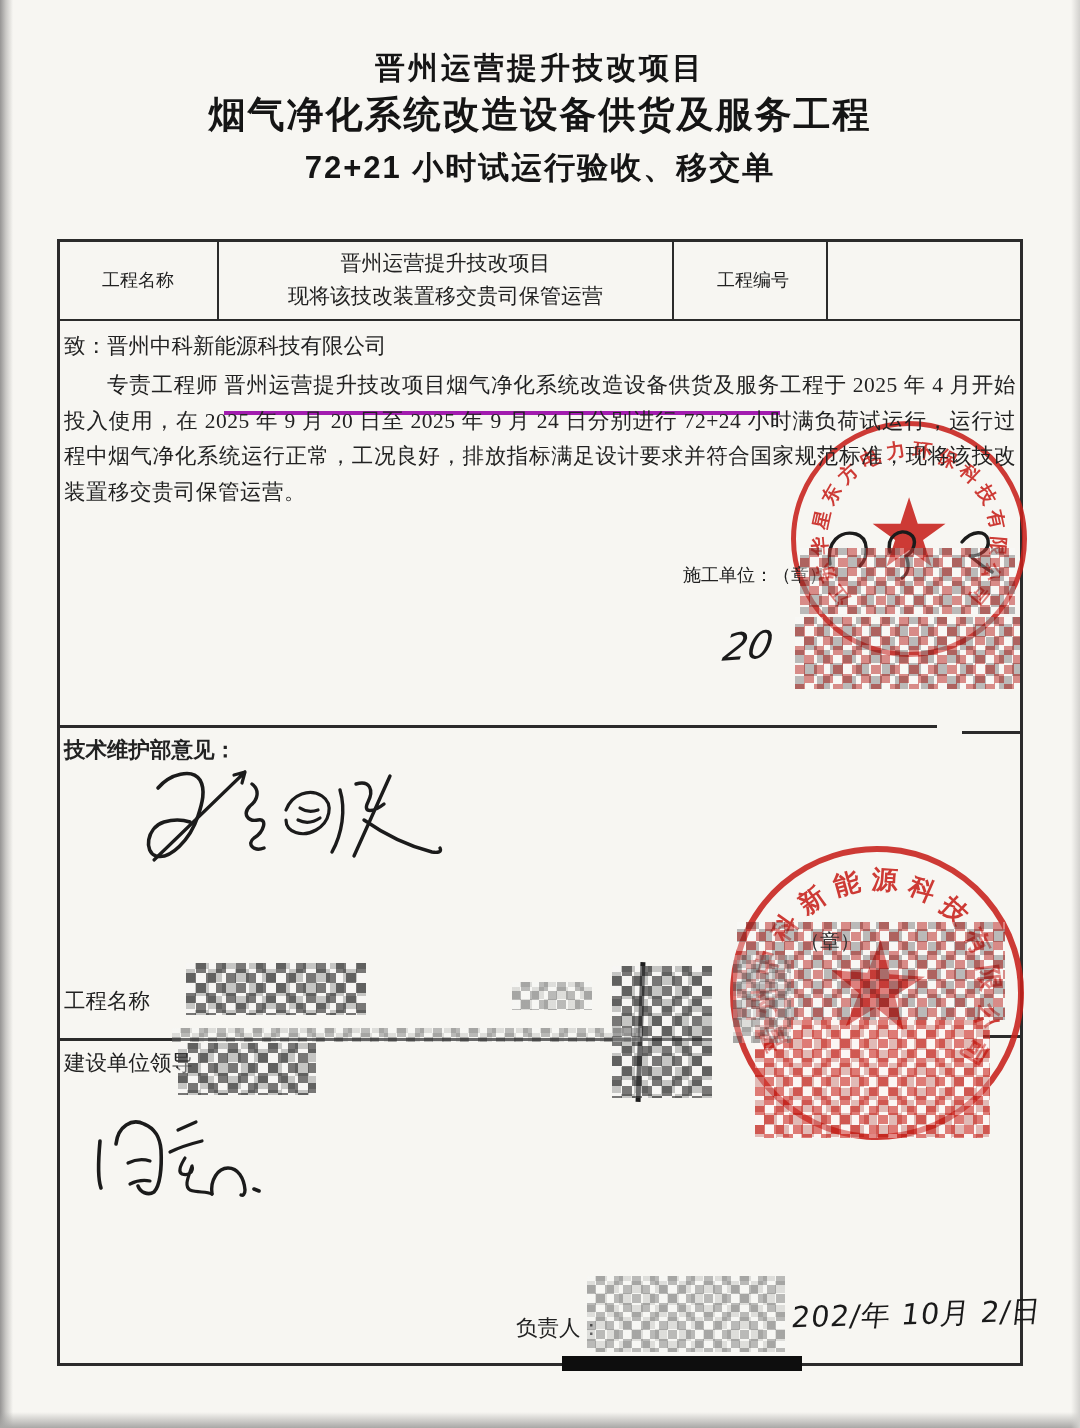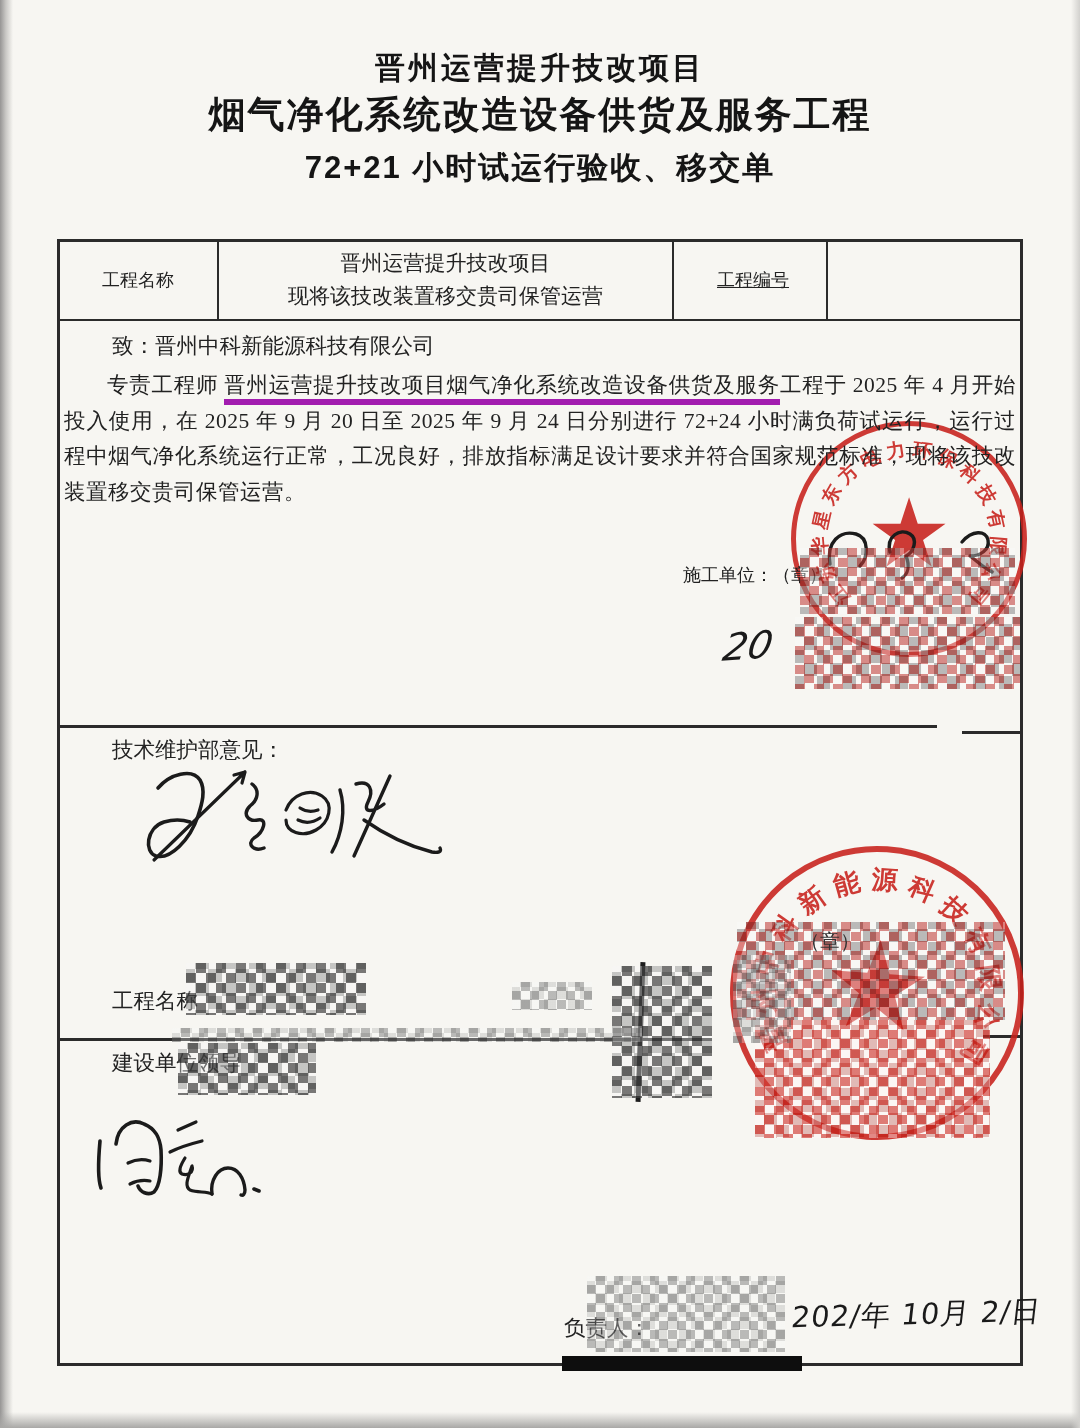--- a/index.html
+++ b/index.html
@@ -15,24 +15,24 @@
   .title{position:absolute;left:0;width:100%;text-align:center;z-index:3;
     font-family:"Liberation Sans",sans-serif;font-weight:bold;color:#151515;}
   #t1{top:48px;font-size:30px;letter-spacing:3px;}
   #t2{top:90px;font-size:37px;letter-spacing:2px;}
   #t3{top:147px;font-size:31px;letter-spacing:2px;}
   
   .bl{position:absolute;background:#2b2b2b;z-index:2;}
   .txt{position:absolute;z-index:3;white-space:nowrap;}
   .cell{position:absolute;z-index:3;display:flex;align-items:center;justify-content:center;
         text-align:center;flex-direction:column;}
-  .fs21{font-size:21.5px;margin-left:48px;} .fs22{font-size:18px;}
+  .fs21{font-size:21.5px;} .fs22{font-size:18px;}
   #para{position:absolute;left:64px;top:368px;width:952px;z-index:3;margin:0;
         font-size:21.5px;line-height:35.5px;text-align:justify;text-indent:2em;letter-spacing:.5px;}
-  .uline{border-bottom:6px solid #a21caf;padding-bottom:2px;}
+  .uline{border-bottom:4px solid #a21caf;padding-bottom:14px;}
   
   .stamp{position:absolute;border-radius:50%;z-index:2;opacity:.88;}
   #stamp1{left:791px;top:421px;width:226px;height:226px;border:5px solid #c8211b;color:#c8211b;}
   #stamp2{left:730px;top:846px;width:282px;height:282px;border:6px solid #c8211b;color:#c8211b;
           transform:rotate(4deg);}
   .stamp-char{position:absolute;left:50%;top:50%;font-weight:bold;color:inherit;
           font-family:"Liberation Sans",sans-serif;}
   .star{position:absolute;left:50%;top:50%;transform:translate(-50%,-55%);color:#c8211b;line-height:1;}
   #stamp1 .star{font-size:95px;}
   #stamp2 .star{font-size:122px;}
@@ -79,21 +79,21 @@
   <div class="bl" style="left:57px;top:1038px;width:655px;height:2.5px;"></div>
   <div class="bl" style="left:983px;top:1035px;width:40px;height:2.5px;"></div>
   <div class="bl" style="left:57px;top:1363px;width:966px;height:3px;"></div>
   <div class="bl" style="left:562px;top:1356px;width:240px;height:15px;background:#0e0e0e;z-index:6;"></div>
 
   <div class="cell fs22" style="left:59px;top:240px;width:158px;height:80px;">工程名称</div>
   <div class="cell" style="left:219px;top:240px;width:453px;height:80px;font-size:21px;line-height:33px;">
     <span>晋州运营提升技改项目</span>
     <span>现将该技改装置移交贵司保管运营</span>
   </div>
-  <div class="cell fs22" style="left:688px;top:240px;width:130px;height:80px;justify-content:center;text-decoration:underline;">工程编号</div>
+  <div class="cell fs22" style="left:688px;top:240px;width:130px;height:80px;justify-content:center;">工程编号</div>
   <div class="cell" style="left:828px;top:240px;width:192px;height:80px;"></div>
 
   <div class="txt fs21" style="left:64px;top:331px;">致：晋州中科新能源科技有限公司</div>
   <p id="para"><span>专责工程师 </span><span class="uline">晋州运营提升技改项目烟气净化系统改造设备供货及服务</span><span>工程于 2025 年 4 月开始投入使用，在 2025 年 9 月 20 日至 2025 年 9 月 24 日分别进行 72+24 小时满负荷试运行，运行过程中烟气净化系统运行正常，工况良好，排放指标满足设计要求并符合国家规范标准，现将该技改装置移交贵司保管运营。</span></p>
   <div class="txt fs22" style="left:683px;top:563px;">施工单位：（章）</div>
 
   <div class="stamp" id="stamp1">
     <span class="star">★</span>
   <span class="stamp-char" style="font-size: 19px; transform: translate(-50%, -50%) rotate(-129deg) translateY(-89px);">江</span>
       <span class="stamp-char" style="font-size: 19px; transform: translate(-50%, -50%) rotate(-111.8deg) translateY(-89px);">苏</span>
@@ -116,21 +116,21 @@
   <svg class="hw-svg" style="left:812px;top:522px;" width="190" height="62" viewBox="0 0 190 62">
     <path d="M18,42 C14,20 28,8 44,12 C58,16 56,36 48,44" stroke-width="3.4"></path>
     <path d="M78,30 C74,14 88,6 98,12 C106,17 102,30 94,34 C98,44 96,52 90,56" stroke-width="3.4"></path>
     <path d="M150,20 C160,8 174,8 176,18 C178,28 168,34 158,34 C166,40 172,46 180,50" stroke-width="3.4"></path>
   </svg>
 
   <div class="mz mz-m" style="left:800px;top:548px;width:215px;height:66px;"></div>
   <div class="mz mz-m" style="left:795px;top:617px;width:225px;height:72px;"></div>
   <div class="hw-text" id="hw-20">20</div>
 
-  <div class="txt fs21" style="left:64px;top:735px;">技术维护部意见：</div>
+  <div class="txt fs21" style="left:64px;top:735px;font-weight:bold;">技术维护部意见：</div>
   <svg class="hw-svg" style="left:140px;top:760px;" width="315" height="122" viewBox="0 0 315 122" aria-label="同意验收">
     <path d="M18,28 C30,14 52,8 60,20 C66,30 62,44 58,56 C50,80 30,100 16,96 C4,92 6,68 24,62 C34,59 44,60 50,62" stroke-width="3.6"></path>
     <path d="M14,100 L105,12 M105,12 l-11,3 m11,-3 l-3,11" stroke-width="3.2"></path>
     <path d="M112,24 C120,30 118,40 110,46 C102,54 108,62 118,60 C128,58 124,72 114,78 C106,84 114,92 124,88" stroke-width="3.4"></path>
     <path d="M146,50 C152,34 170,28 182,36 C194,44 190,62 176,70 C162,78 146,72 146,60 M160,48 C166,52 172,52 178,50 M158,60 C166,64 174,62 180,58" stroke-width="3.2"></path>
     <path d="M200,30 C206,50 202,74 192,92 M216,24 C230,20 234,30 228,42 C222,54 234,52 244,44 M250,16 L214,96 M224,60 C244,74 268,86 292,92 C298,93 302,92 300,88" stroke-width="3.4"></path>
   </svg>
 
   <div class="stamp" id="stamp2">
     <span class="star">★</span>

